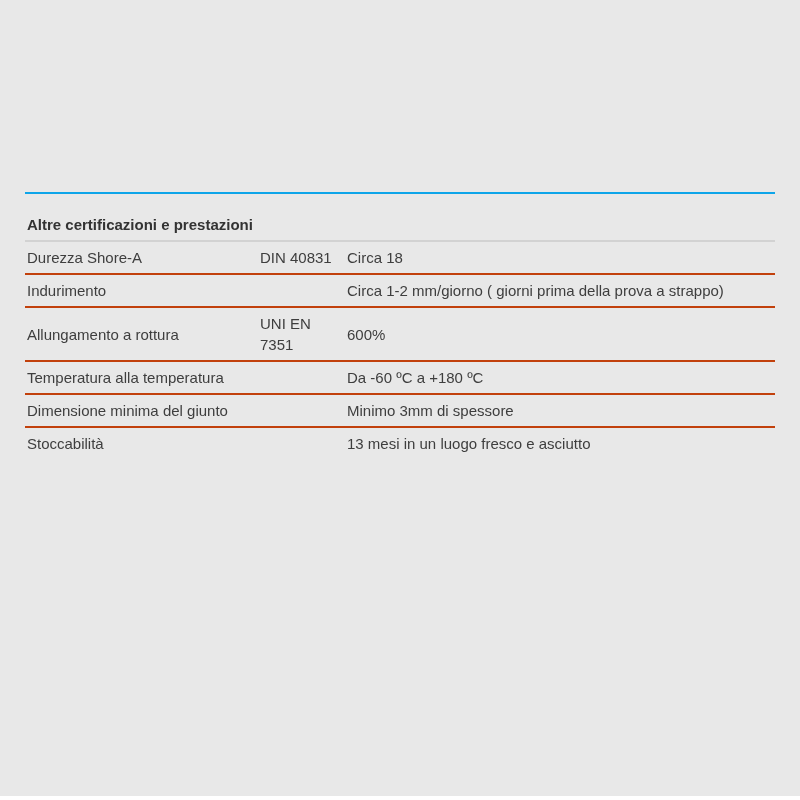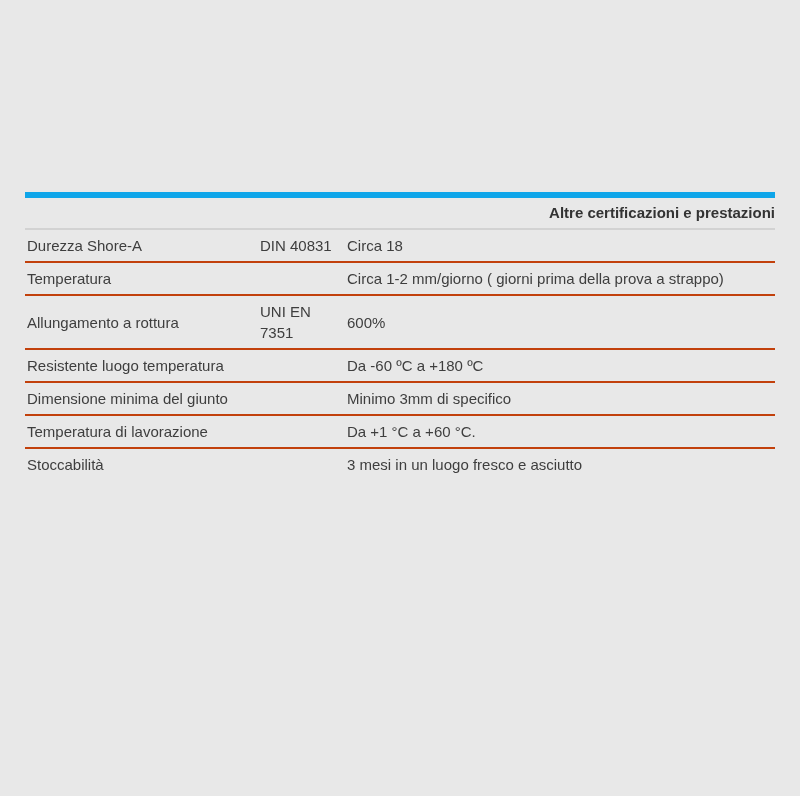--- a/index.html
+++ b/index.html
@@ -26,26 +26,26 @@
     table-layout: fixed;
     font-size: 15px;
     line-height: 21px;
     color: #3e3e3e;
   }
   col.col-property { width: 235px; }
   col.col-standard { width: 87px; }
   col.col-value    { width: 428px; }
 
   .spec-table th.header-cell {
-    text-align: right;
+    text-align: left;
     font-weight: bold;
     color: #333333;
-    border-top: 6px solid #0ea5e9;
+    border-top: 2px solid #0ea5e9;
     border-bottom: 2px solid #d2d2d2;
-    padding: 4px 0 5px 2px;
+    padding: 20px 0 5px 2px;
   }
   .spec-table td {
     border-top: 2px solid #c2410c;
     vertical-align: middle;
     padding: 5px 0 5px 2px;
   }
   .spec-table tbody tr:first-child td {
     border-top: none;
   }
   .spec-table td.cell-standard {
@@ -80,46 +80,41 @@
           <th class="header-cell" colspan="3">Altre certificazioni e prestazioni</th>
         </tr>
       </thead>
       <tbody id="spec-rows">
           <tr>
             <td class="cell-property">Durezza Shore-A</td>
             <td class="cell-standard">DIN 40831</td>
             <td class="cell-value">Circa 18</td>
           </tr>
           <tr>
-            <td class="cell-property">Temperatura</td>
+            <td class="cell-property">Indurimento</td>
             <td class="cell-standard"></td>
             <td class="cell-value">Circa 1-2 mm/giorno ( giorni prima della prova a strappo)</td>
           </tr>
           <tr>
             <td class="cell-property">Allungamento a rottura</td>
             <td class="cell-standard">UNI EN 7351</td>
             <td class="cell-value">600%</td>
           </tr>
           <tr>
-            <td class="cell-property">Resistente luogo temperatura</td>
+            <td class="cell-property">Temperatura alla temperatura</td>
             <td class="cell-standard"></td>
             <td class="cell-value">Da -60 ºC a +180 ºC</td>
           </tr>
           <tr>
             <td class="cell-property">Dimensione minima del giunto</td>
             <td class="cell-standard"></td>
-            <td class="cell-value">Minimo 3mm di specifico</td>
-          </tr>
-          <tr>
-            <td class="cell-property">Temperatura di lavorazione</td>
-            <td class="cell-standard"></td>
-            <td class="cell-value">Da +1 °C a +60 °C.</td>
+            <td class="cell-value">Minimo 3mm di spessore</td>
           </tr>
           <tr>
             <td class="cell-property">Stoccabilità</td>
             <td class="cell-standard"></td>
-            <td class="cell-value">3 mesi in un luogo fresco e asciutto</td>
+            <td class="cell-value">13 mesi in un luogo fresco e asciutto</td>
           </tr>
         </tbody>
     </table>
   </div>
   <div class="bottom-strip"></div>
 </div>
 
 </body></html>

